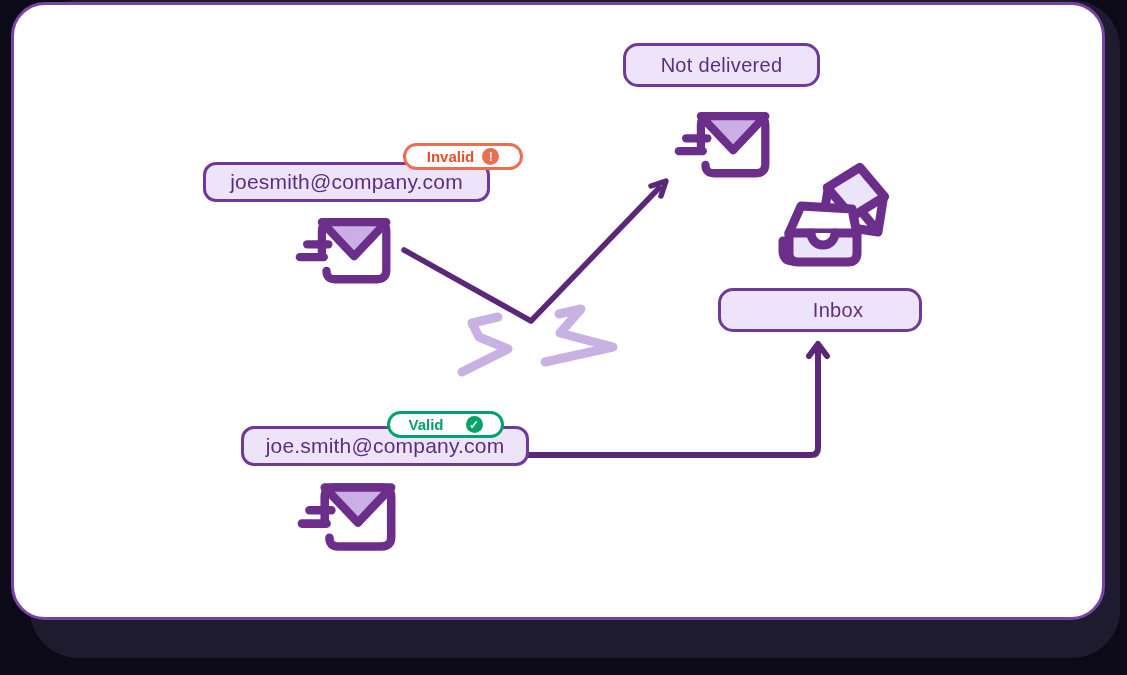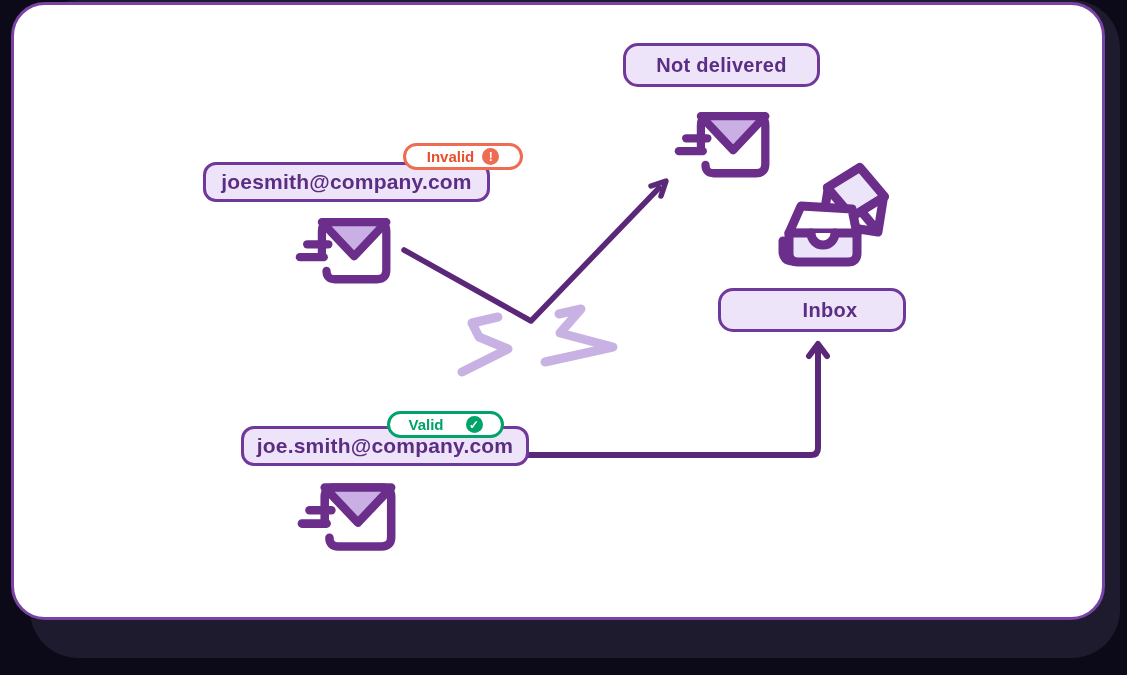--- a/index.html
+++ b/index.html
@@ -19,43 +19,43 @@
   svg.art{position:absolute;left:0;top:0;z-index:5;}
   .st{stroke:#6b2e8a;stroke-width:9;stroke-linecap:round;stroke-linejoin:round;fill:none;}
   .flap{fill:#c9afe3;stroke:#6b2e8a;stroke-width:9;stroke-linejoin:round;}
   .line{stroke:#5b2879;stroke-width:5.5;stroke-linecap:round;stroke-linejoin:round;fill:none;}
   .line2{stroke:#5b2879;stroke-width:6;stroke-linecap:round;stroke-linejoin:round;fill:none;}
   .zig{stroke:#c8b2e3;stroke-width:9;stroke-linecap:round;stroke-linejoin:round;fill:none;}
 
   .pill-label{
     position:absolute;z-index:10;display:flex;align-items:center;justify-content:center;
     background:#ede4f9;border:3px solid #71389b;border-radius:15px;
-    color:#5b2d83;font-weight:bold;font-size:20px;letter-spacing:.3px;box-sizing:border-box;
+    color:#5b2d83;font-weight:normal;font-size:20px;letter-spacing:.3px;box-sizing:border-box;
   }
   .email-box{
     position:absolute;z-index:10;display:flex;align-items:center;justify-content:center;
     background:#ede4f9;border:3px solid #71389b;border-radius:13px;
-    color:#5b2d83;font-weight:bold;font-size:21px;letter-spacing:.2px;box-sizing:border-box;
+    color:#5b2d83;font-weight:normal;font-size:21px;letter-spacing:.2px;box-sizing:border-box;
   }
   .badge{
     position:absolute;z-index:12;display:flex;align-items:center;justify-content:center;gap:8px;
     background:#ffffff;border-radius:999px;font-weight:bold;font-size:15px;
     box-sizing:border-box;padding:0 9px;
   }
   .badge.invalid{border:3px solid #ee6c52;color:#e84e2c;text-align:right;}
   .badge.valid{border:3px solid #00a36a;color:#00a167;}
   .badge .dot{
     width:17px;height:17px;border-radius:50%;display:flex;align-items:center;justify-content:center;
     color:#ffffff;font-size:12px;font-weight:bold;flex:0 0 auto;
   }
   .badge.invalid .dot{background:#ee6c52;}
   .badge.valid .dot{background:#00a36a;}
 
   .lbl-not-delivered{left:623px;top:43px;width:197px;height:44px;}
-  .lbl-inbox{left:718px;top:288px;width:188px;height:44px;padding-left:36px;}
+  .lbl-inbox{left:718px;top:288px;width:204px;height:44px;padding-left:36px;}
   .box-invalid{left:203px;top:162px;width:287px;height:40px;}
   .box-valid{left:201px;top:426px;width:288px;height:40px;margin-left:40px;}
   .badge-invalid{left:403px;top:143px;width:120px;height:27px;}
   .badge-valid{left:387px;top:411px;width:117px;height:27px;gap:22px;}
 </style>
 </head>
 <body>
 
 <div class="backdrop-panel"></div>
 <div class="card"></div>

